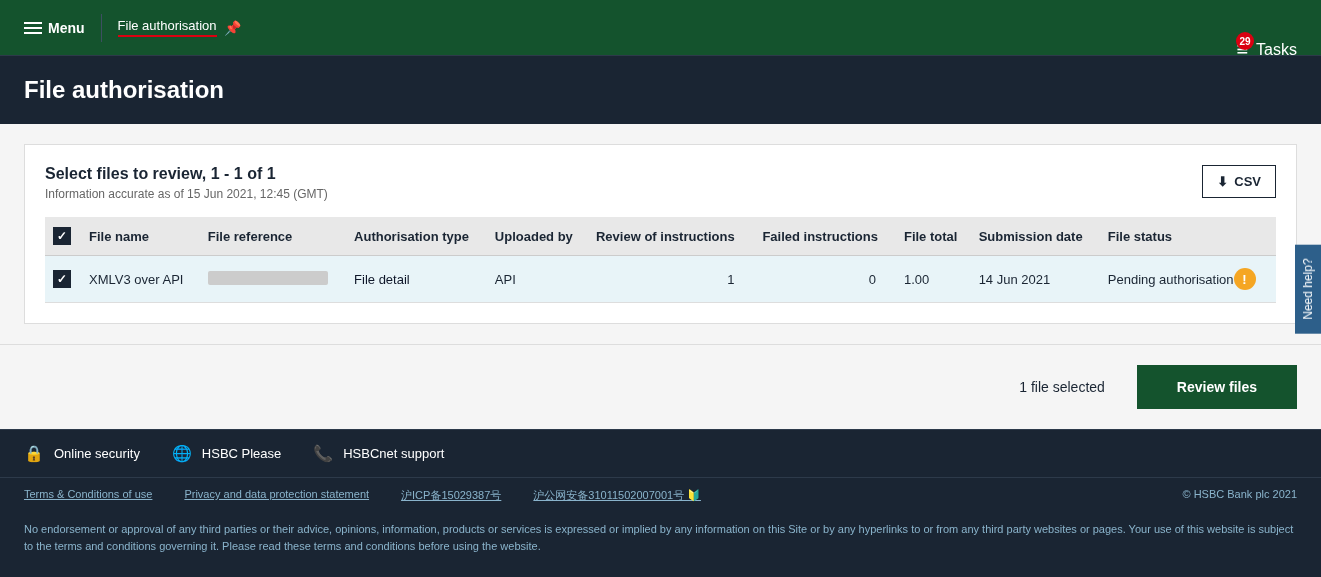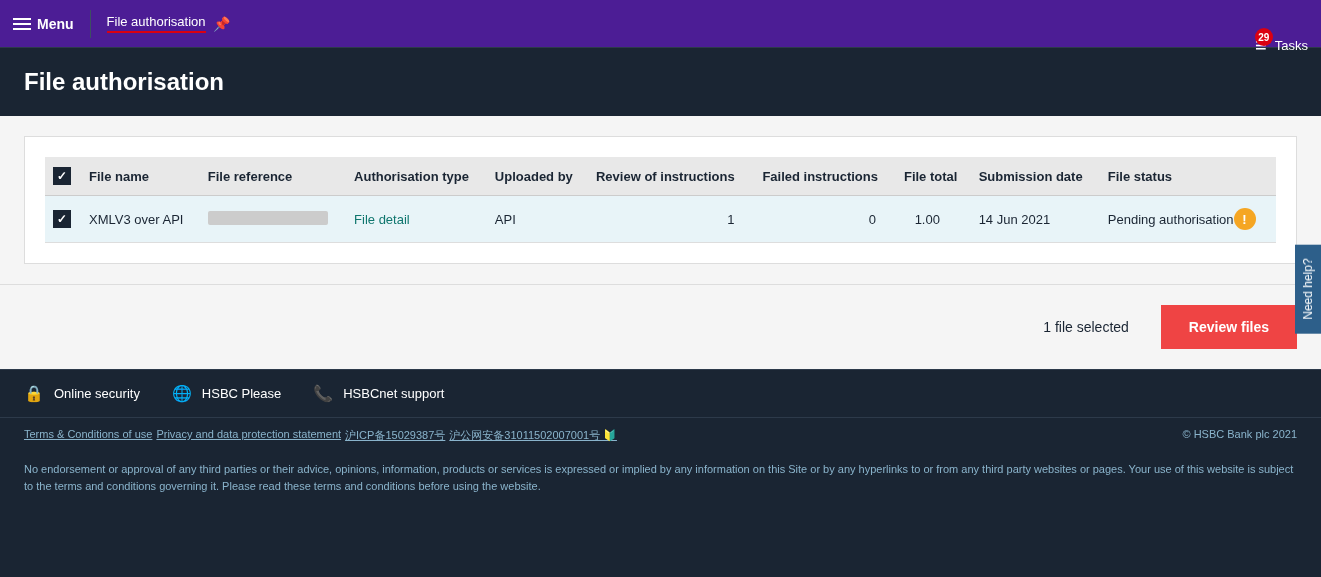--- a/index.html
+++ b/index.html
@@ -1,24 +1,24 @@
 <!DOCTYPE html>
 <html><head>
   <meta charset="utf-8">
   <style>
     * { box-sizing: border-box; margin: 0; padding: 0; }
     body { font-family: Arial, sans-serif; font-size: 13px; background: #1a2533; color: #fff; width: 1321px; min-height: 577px; overflow-x: hidden; }
 
     
     .top-nav {
-      background: #4c1d95;
-      display: flex;
-      align-items: center;
-      height: 48px;
-      padding: 0 13px;
+      background: #14532d;
+      display: flex;
+      align-items: center;
+      height: 56px;
+      padding: 0 24px;
       border-bottom: 1px solid #2d3a4a;
     }
     .nav-menu {
       display: flex;
       align-items: center;
       gap: 6px;
       cursor: pointer;
       font-size: 14px;
       font-weight: bold;
     }
@@ -43,21 +43,21 @@
       position: absolute;
       top: -6px; right: -6px;
       background: #db0011;
       color: #fff;
       border-radius: 50%;
       font-size: 10px;
       width: 18px; height: 18px;
       display: flex; align-items: center; justify-content: center;
       font-weight: bold;
     }
-    .tasks-label { font-size: 13px; }
+    .tasks-label { font-size: 16px; }
 
     
     .page-header {
       background: #1a2533;
       padding: 20px 24px 20px 24px;
     }
     .page-title { font-size: 24px; font-weight: bold; color: #fff; }
 
     
     .main-content {
@@ -161,24 +161,24 @@
       background: #f5f5f5;
       padding: 20px 24px;
       display: flex;
       align-items: center;
       justify-content: flex-end;
       gap: 32px;
       border-top: 1px solid #ddd;
     }
     .file-selected-text { color: #1a2533; font-size: 14px; }
     .review-btn {
-      background: #ef4444;
+      background: #14532d;
       color: #fff;
       border: none;
-      padding: 14px 28px;
+      padding: 14px 40px;
       font-size: 14px;
       font-weight: bold;
       cursor: pointer;
     }
 
     
     .footer-nav {
       background: #1a2533;
       padding: 14px 24px;
       display: flex;
@@ -193,21 +193,21 @@
       font-size: 13px;
       cursor: pointer;
     }
     .footer-nav-icon { font-size: 16px; }
 
     
     .footer-links {
       background: #1a2533;
       padding: 10px 24px;
       display: flex;
-      gap: 4px;
+      gap: 32px;
       flex-wrap: wrap;
       border-top: 1px solid #2d3a4a;
     }
     .footer-link { color: #8ab4cc; font-size: 11px; cursor: pointer; text-decoration: underline; }
     .footer-copyright { color: #8ab4cc; font-size: 11px; margin-left: auto; }
 
     
     .footer-disclaimer {
       background: #1a2533;
       padding: 8px 24px 12px;
@@ -258,20 +258,30 @@
     <span class="tasks-label">Tasks</span>
   </div>
 </div>
 
 <div class="page-header">
   <h1 class="page-title">File authorisation</h1>
 </div>
 
 <div class="main-content">
   <div class="card">
+    <div class="card-header">
+      <div>
+        <div class="card-title">Select files to review, 1 - 1 of 1</div>
+        <div class="card-subtitle">Information accurate as of 15 Jun 2021, 12:45 (GMT)</div>
+      </div>
+      <button class="csv-btn">
+        <span>⬇</span>
+        <span>CSV</span>
+      </button>
+    </div>
 
     <table>
       <thead>
         <tr>
           <th class="checkbox-cell">
             <div class="checkbox-wrap checked"></div>
           </th>
           <th>File name</th>
           <th>File reference</th>
           <th>Authorisation type</th>
@@ -285,25 +295,25 @@
       </thead>
       <tbody>
         <tr>
           <td class="checkbox-cell">
             <div class="checkbox-wrap checked"></div>
           </td>
           <td>XMLV3 over API</td>
           <td>
             <span class="file-ref-blur"></span>
           </td>
-          <td style="color:#0f766e; cursor:pointer;">File detail</td>
+          <td style="color:#0f172a; cursor:pointer;">File detail</td>
           <td>API</td>
           <td style="text-align:right; padding-right:20px;">1</td>
           <td style="text-align:right; padding-right:20px;">0</td>
-          <td style="text-align:center; padding-right:20px;">1.00</td>
+          <td style="text-align:left; padding-right:20px;">1.00</td>
           <td>14 Jun 2021</td>
           <td>
             <div class="status-cell">
               <span>Pending authorisation</span>
               <div class="warning-icon">!</div>
             </div>
           </td>
         </tr>
       </tbody>
     </table>

